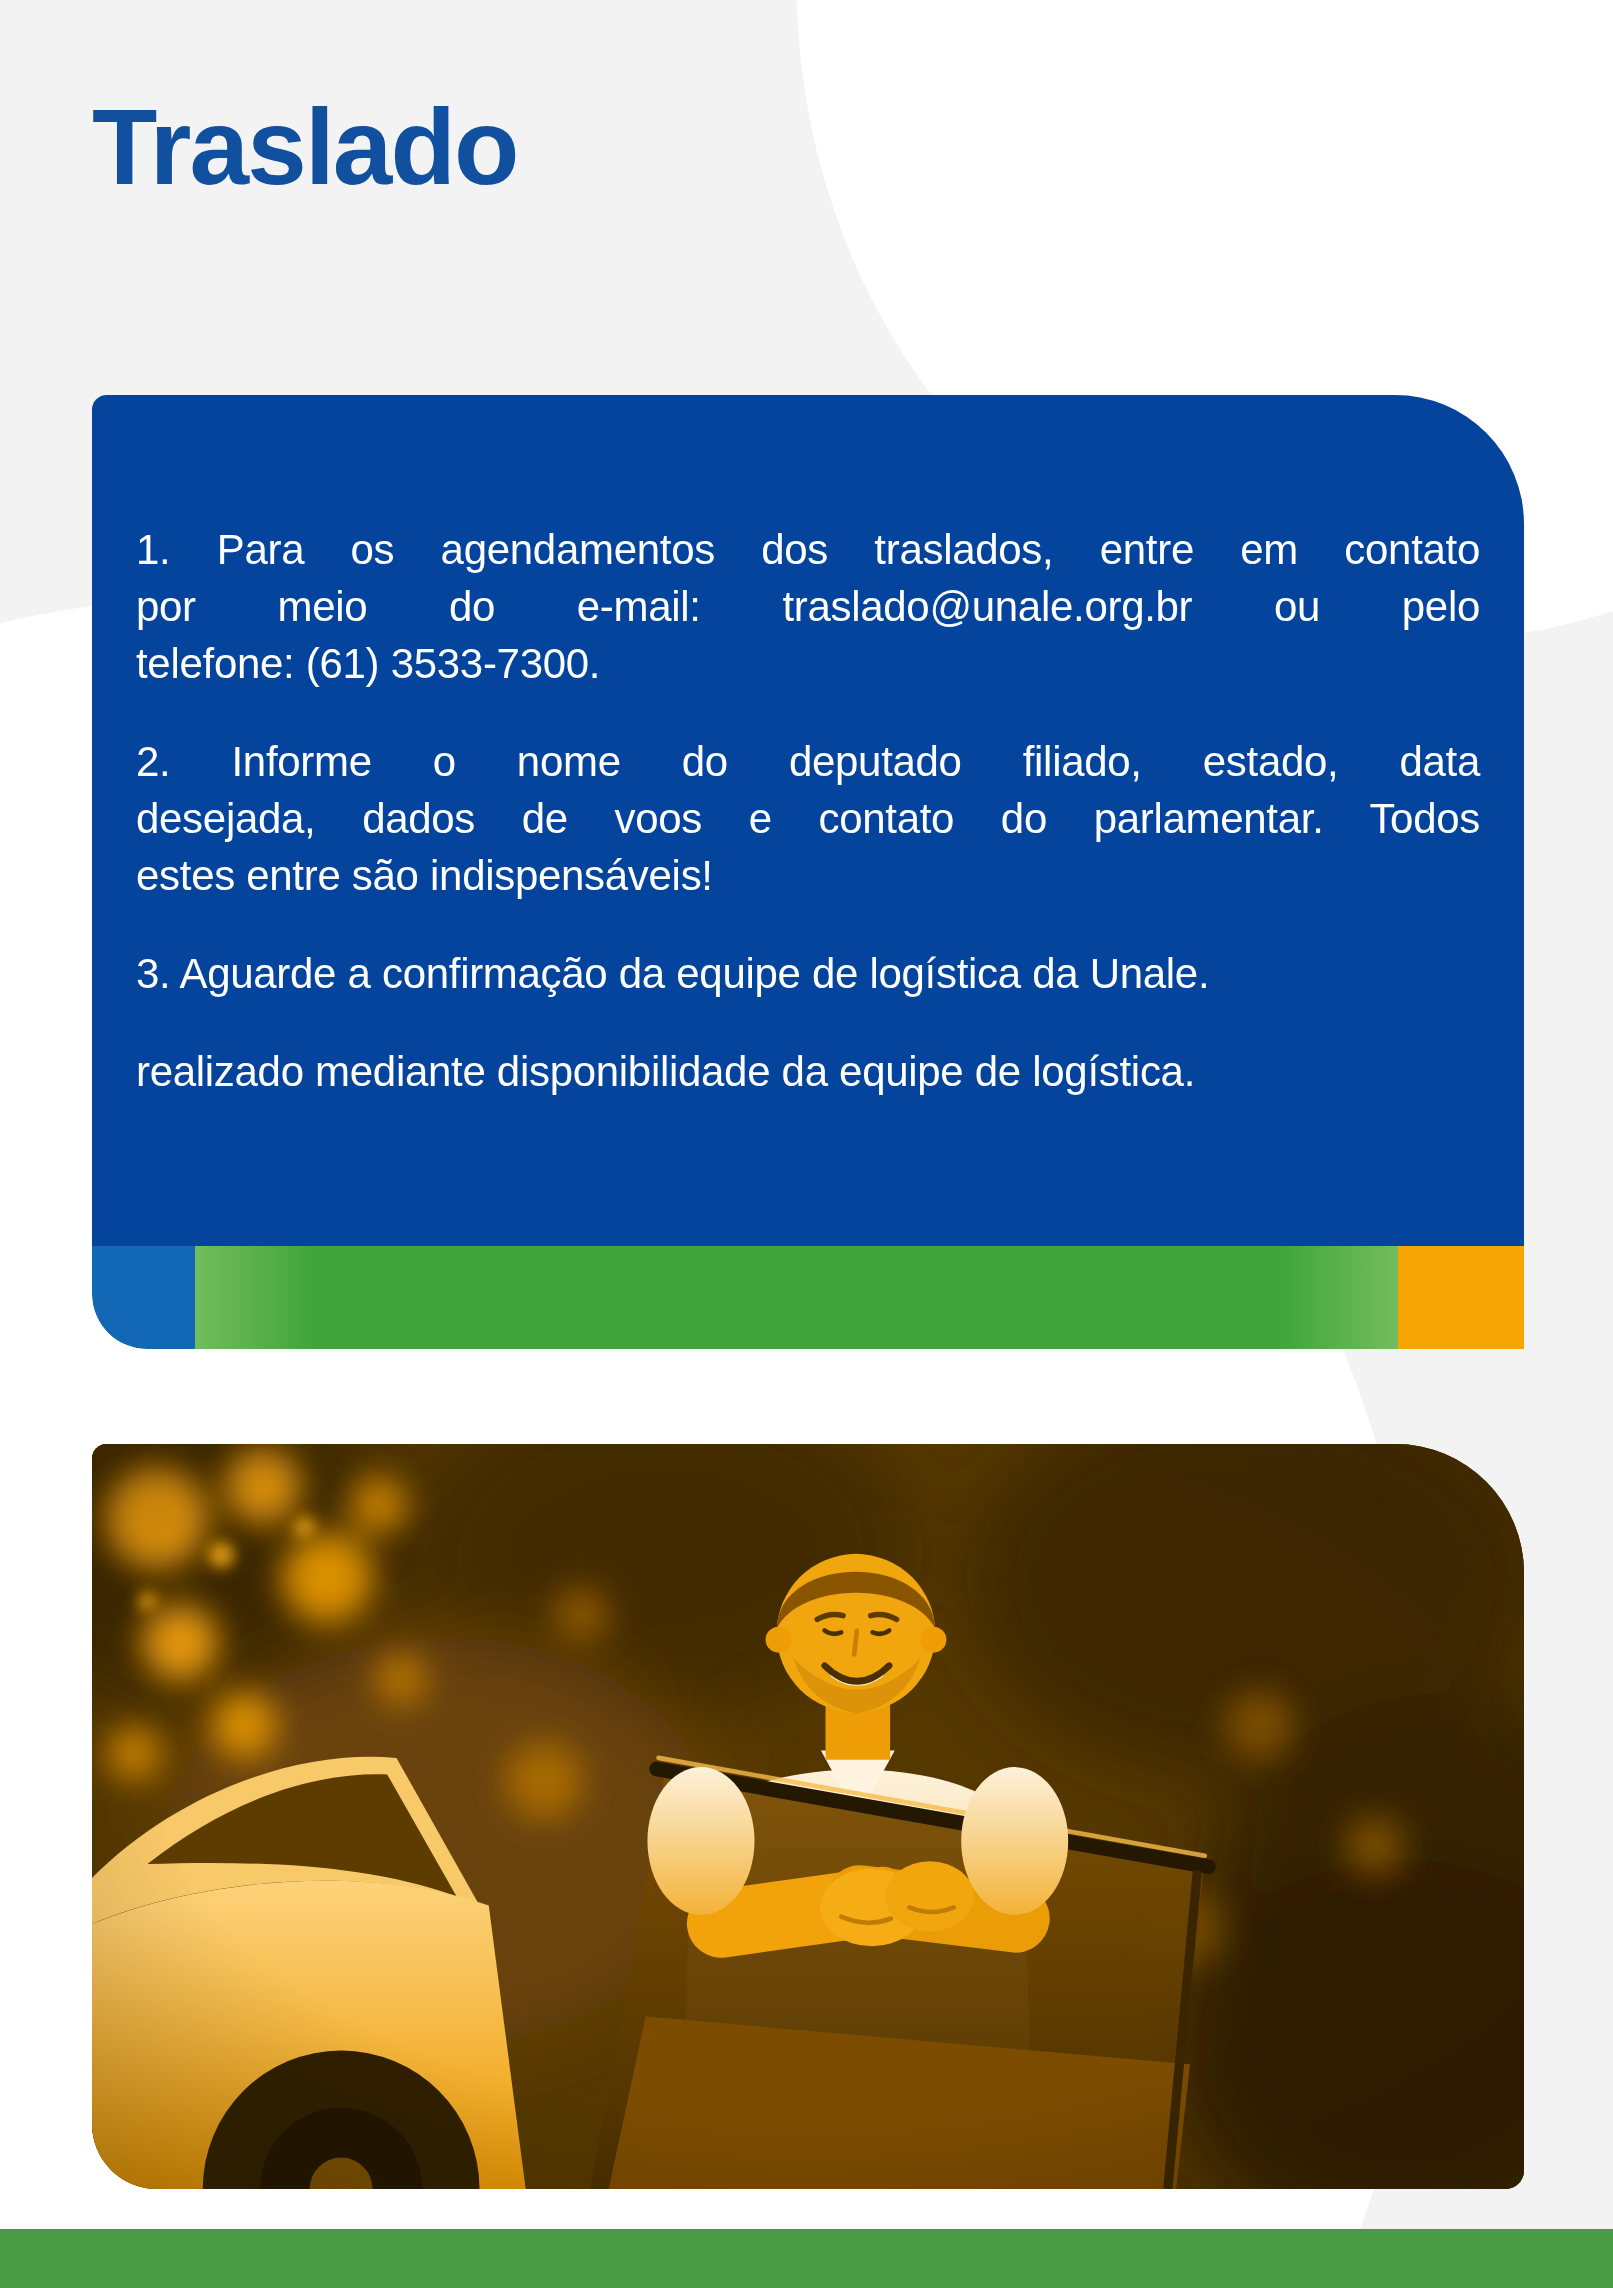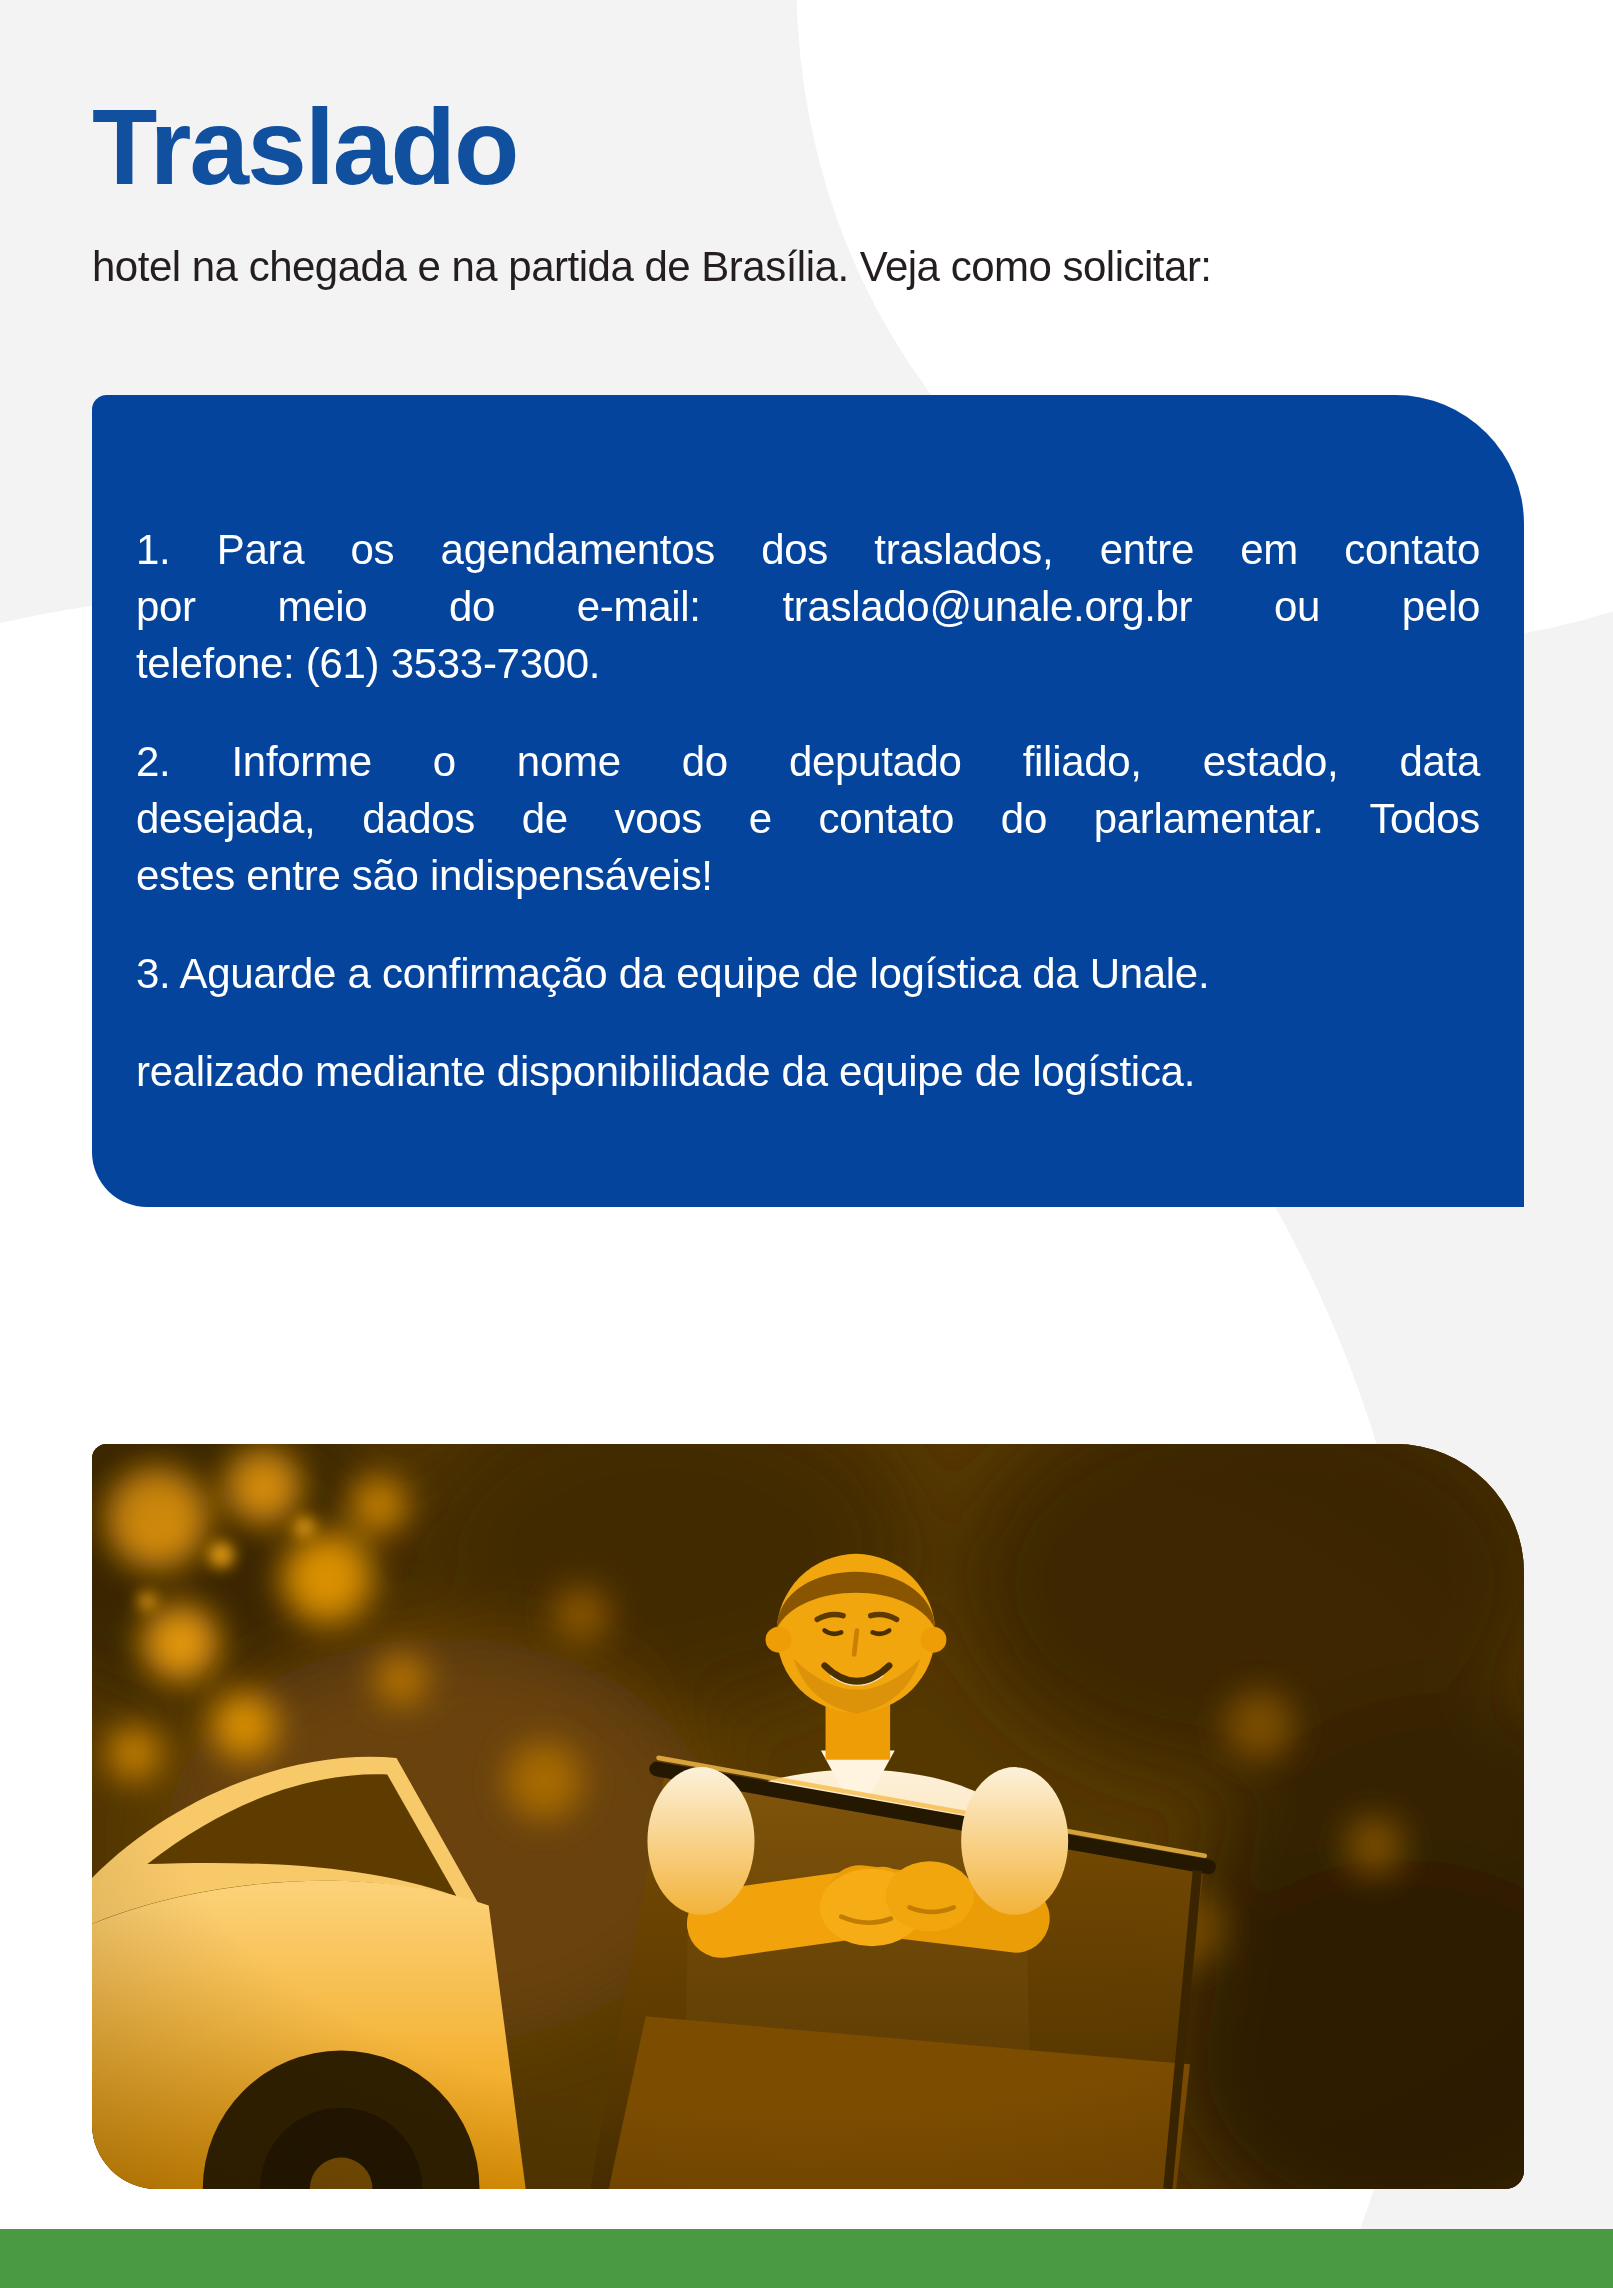--- a/index.html
+++ b/index.html
@@ -35,21 +35,21 @@
     letter-spacing:-1.8px;color:#10509f;
   }
   .intro{
     position:absolute;left:92px;top:238px;width:1432px;
     font-size:42px;line-height:57px;color:#241e1f;
     letter-spacing:-0.5px;
   }
   .jl{text-align:justify;text-align-last:justify;}
   
   .info-box{
-    position:absolute;left:92px;top:395px;width:1432px;height:812px;
+    position:absolute;left:92px;top:395px;width:1432px;height:954px;
     border-radius:14.8px 129px 0 55px;
     overflow:hidden;
   }
   .info-box .blue-area{
     position:absolute;left:0;top:0;width:100%;height:851px;
     background:#04449c;
     box-sizing:border-box;
     padding:126px 44px 0 44px;
     color:#ffffff;
   }
@@ -85,21 +85,20 @@
 
 <div class="page">
 
   <div class="bg-gray"></div>
   <div class="bg-white-swoosh-top"></div>
   <div class="bg-white-swoosh-bottom"></div>
 
   <div class="title">Traslado</div>
 
   <div class="intro">
-    <div>hotel na chegada e na partida de Brasília. Veja como solicitar:</div>
   </div>
 
   <div class="info-box">
     <div class="blue-area">
       <div class="item">
         <div class="line jl">1. Para os agendamentos dos traslados, entre em contato</div>
         <div class="line jl">por meio do e-mail: traslado@unale.org.br ou pelo</div>
         <div class="line">telefone: (61) 3533-7300.</div>
       </div>
       <div class="item">

